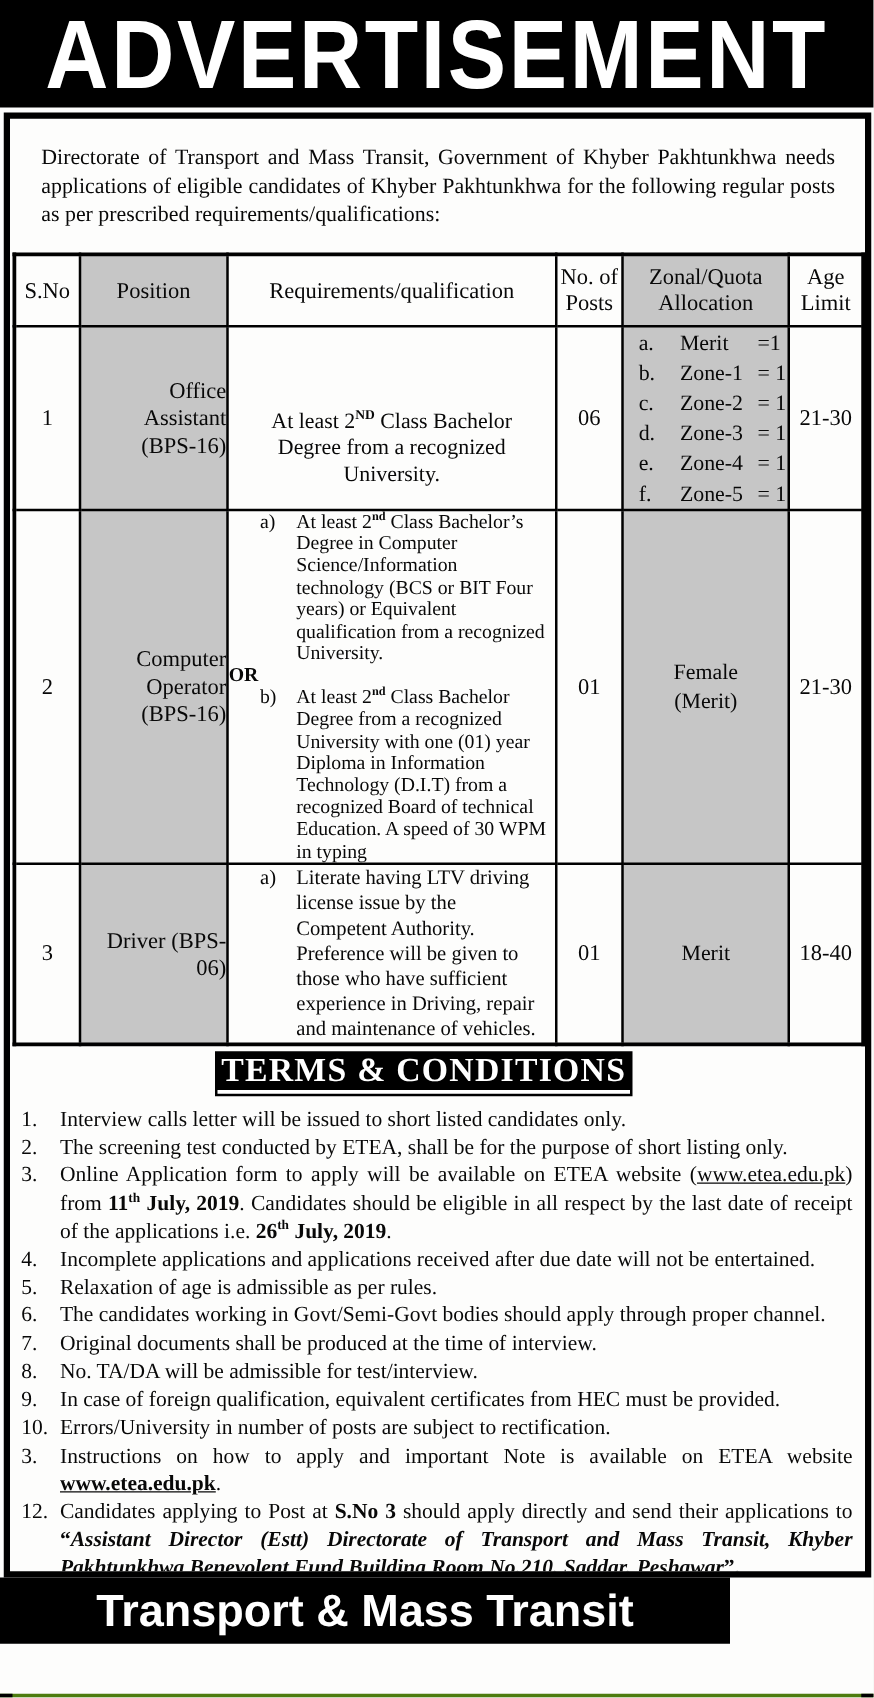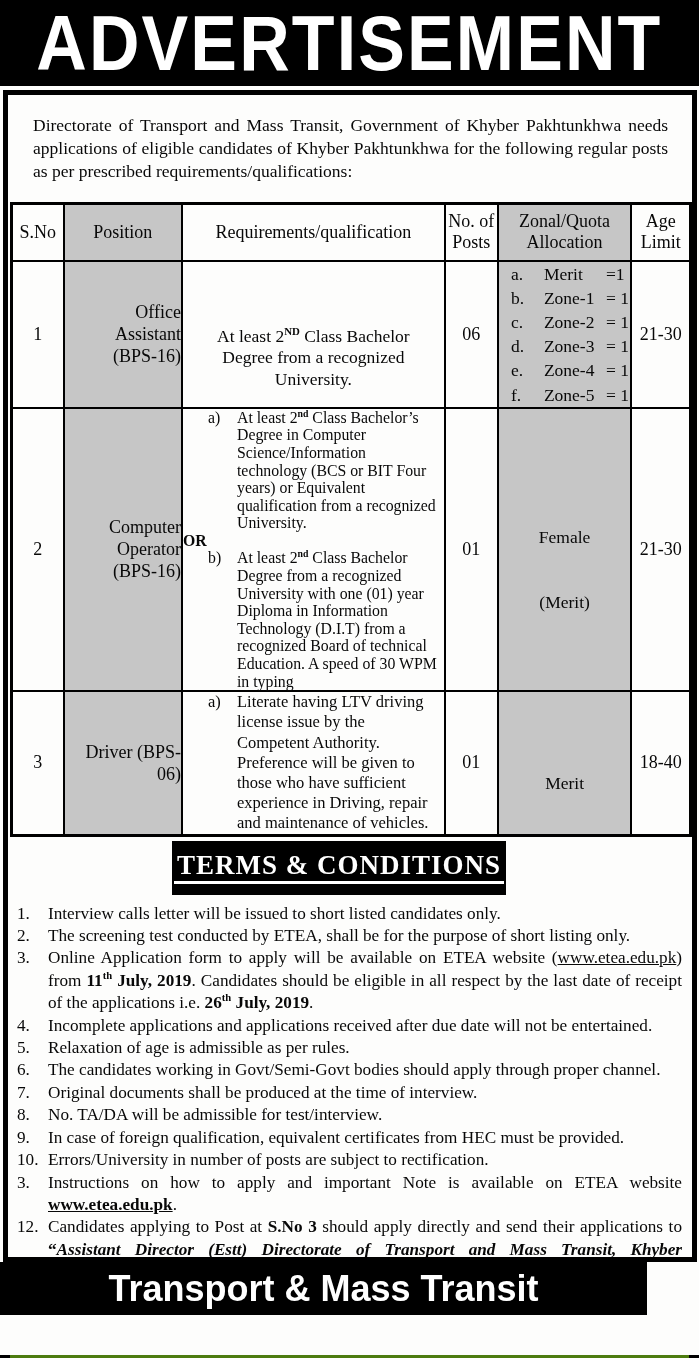--- a/index.html
+++ b/index.html
@@ -72,26 +72,26 @@
   .req-item .marker { width:29px; flex:none; }
   .req-item .txt { flex:1; }
   .row-2 .req-item, .row-2 .or { font-size:15.8px; line-height:17.6px; }
   .row-3 .req-item { font-size:16.5px; line-height:20.2px; }
   .or { font-weight:bold; }
   .zonal-list { padding-left:12px; font-size:17.5px; line-height:24.2px; }
   .zrow { display:flex; }
   .zrow .zk { width:33px; flex:none; }
   .zrow .zn { width:62px; flex:none; }
   .zrow .zv { flex:1; }
-  .zline { text-align:center; font-size:17.5px; line-height:23px;margin-top:42px; }
+  .zline { text-align:center; font-size:17.5px; line-height:23px; }
 
   
   .terms-head-box {
     background:var(--ink,#000);
-    width:334px; height:54px;
+    width:334px; height:36px;
     margin:4px auto 0; position:relative; left:-11px;
     display:flex; align-items:center; justify-content:center;
     flex:none;
   }
   .terms-head-box span {
     color:#fff; font-weight:bold; font-size:27px; letter-spacing:1px;
     border-bottom:3px solid #fff; line-height:1.05; padding:0 3px 1px;
     white-space:nowrap;
   }
   .terms {
@@ -110,21 +110,21 @@
     background:var(--shade,#c6c6c6);
     width:287px; height:56px;
     margin-top:auto; align-self:center; flex:none;
     display:flex; align-items:center; justify-content:center;
   }
   .director-box span {
     font-family:"Liberation Sans", sans-serif;
     font-weight:bold; font-size:35px; color:#0a0a0a;
   }
   .dept-bar {
-    width:647px; height:53px;
+    width:584px; height:53px;
     background:var(--ink,#000);
     display:flex; align-items:center; justify-content:center;
   }
   .dept-bar span {
     color:#fff; font-family:"Liberation Sans", sans-serif;
     font-weight:bold; font-size:36px;
   }
   .footer-strip {
     width:699px; height:30px;
     background:#4d7c0f;

